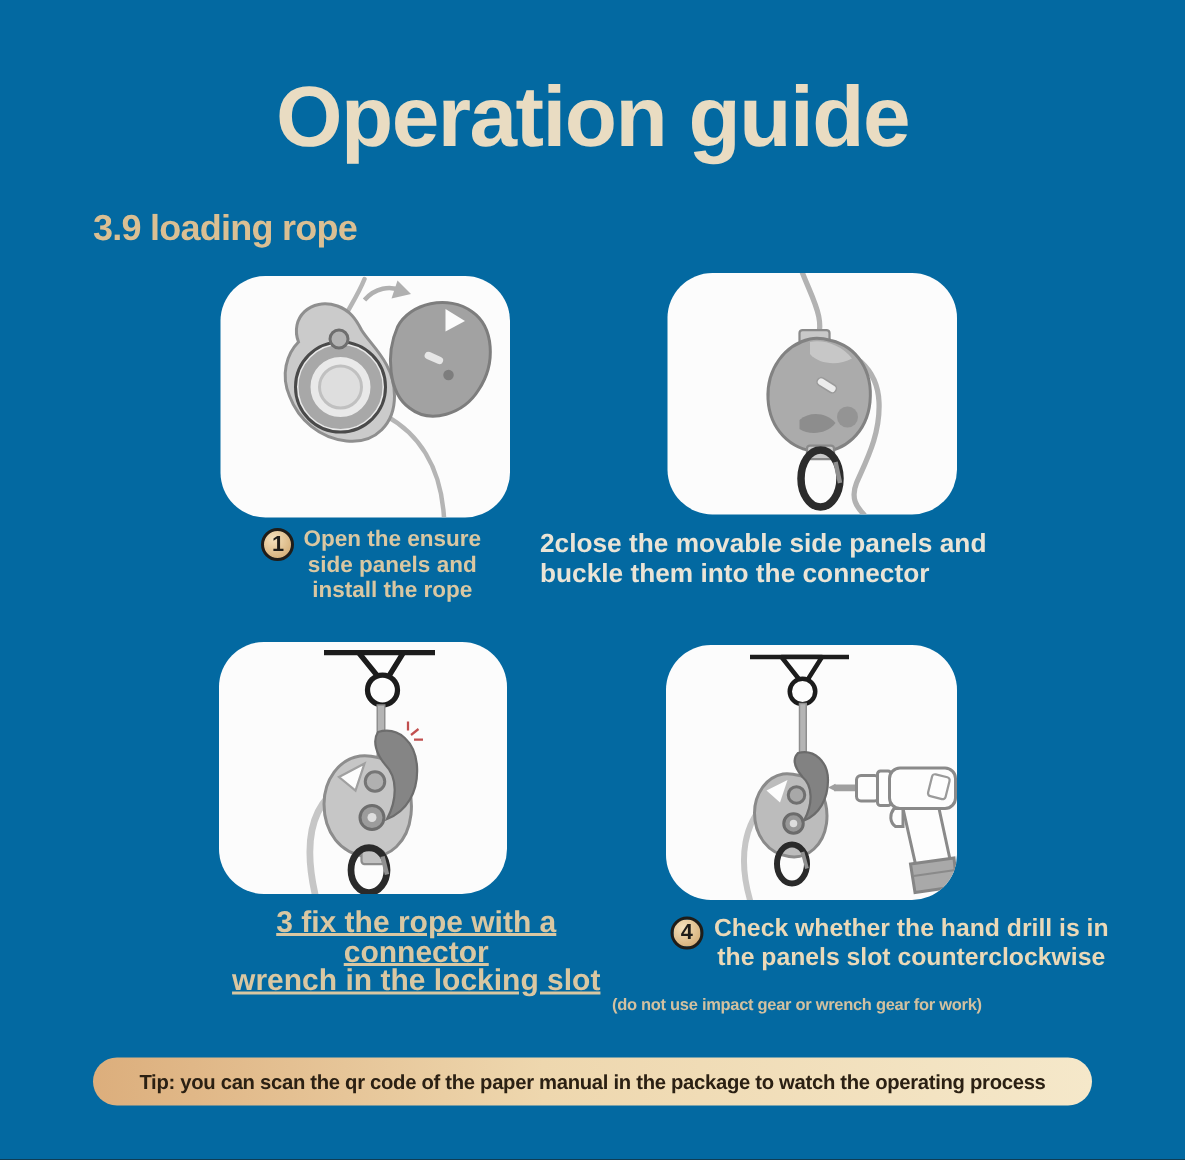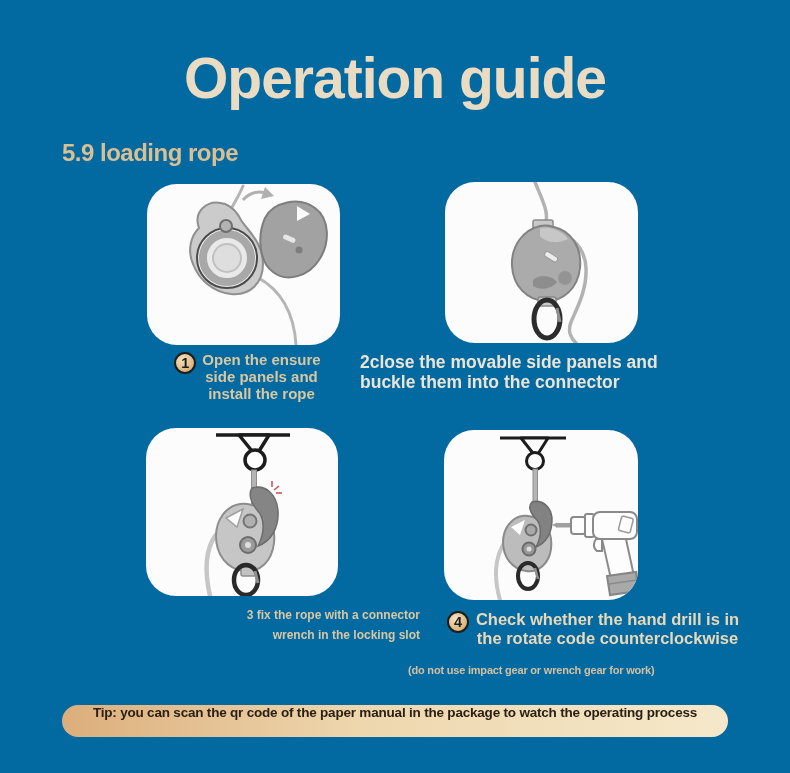--- a/index.html
+++ b/index.html
@@ -30,22 +30,22 @@
   .caption { position:absolute; font-weight:bold; }
   .cap1 {
     left:150px; top:351px; width:195px; display:flex; justify-content:center;
     gap:6px; color:#d9c7a2; font-size:15px; line-height:17px; text-align:center;
   }
   .cap2 {
     left:360px; top:353px; width:370px; text-align:left;
     color:#eae4d6; font-size:17.5px; line-height:19.5px;
   }
   .cap3 {
-    left:135px; top:606px; width:285px; text-align:right;
-    color:#d9c7a2; font-size:12px; line-height:19.5px;
+    left:135px; top:606px; width:285px; text-align:center;
+    color:#d9c7a2; font-size:20px; line-height:19.5px;text-decoration:underline;
   }
   .cap4 {
     left:438px; top:610px; width:310px; display:flex; justify-content:center;
     gap:7px; color:#ead9b8; font-size:16.5px; line-height:19px; text-align:center;
   }
   .note {
     position:absolute; left:408px; top:664px;
     color:#d2c1a0; font-size:11px; font-weight:bold; letter-spacing:-0.2px;
   }
   .badge {
@@ -53,31 +53,31 @@
     background:radial-gradient(circle at 35% 30%, #f4e1bd, #cfa469);
     border:2px solid #1f1d19; color:#1f1d19;
     font-size:14.5px; font-weight:bold;
     display:flex; align-items:center; justify-content:center;
     flex:0 0 auto; margin-top:1px;
   }
   .tip-bar {
     position:absolute; left:62px; top:705px; width:666px; height:32px;
     border-radius:16px;
     background:linear-gradient(90deg, #dcae7c, #eed7ae 45%, #f5e8ca);
-    display:flex; justify-content:center;
+    display:flex; align-items:center; justify-content:center;
     color:#2b2013; font-size:13.5px; font-weight:bold; letter-spacing:-0.2px;
   }
 </style>
 </head>
 <body>
 
 <div class="stage">
 
   <div class="page-title">Operation guide</div>
-  <div class="section-heading">5.9 loading rope</div>
+  <div class="section-heading">3.9 loading rope</div>
 
   <div class="card card1">
     <svg width="193" height="161" viewBox="0 0 193 161">
       <path d="M96 2 C88 22 74 34 78 52 C82 74 96 86 110 93 C132 105 147 127 149 161" stroke="#b5b5b5" stroke-width="3" fill="none" stroke-linecap="round"></path>
       <path d="M78 20 C60 14 46 28 52 44 C44 52 40 66 46 80 C52 96 66 108 84 110 C104 112 116 98 116 80 C116 58 100 46 94 36 C90 28 86 23 78 20 Z" fill="#cbcbcb" stroke="#8f8f8f" stroke-width="2"></path>
       <circle cx="80" cy="74" r="30" fill="#e9e9e9" stroke="#4a4a4a" stroke-width="2"></circle>
       <circle cx="80" cy="74" r="24" fill="none" stroke="#a8a8a8" stroke-width="8"></circle>
       <circle cx="80" cy="74" r="14" fill="#dedede" stroke="#c0c0c0" stroke-width="2"></circle>
       <circle cx="79" cy="42" r="6" fill="#b3b3b3" stroke="#6e6e6e" stroke-width="2"></circle>
       <path d="M118 34 C126 18 152 12 168 24 C182 34 184 58 172 76 C162 92 140 99 126 88 C112 78 110 52 118 34 Z" fill="#a2a2a2" stroke="#7d7d7d" stroke-width="2"></path>
@@ -175,21 +175,21 @@
 
   <div class="caption cap3">
     <div>3 fix the rope with a connector</div>
     <div>wrench in the locking slot</div>
   </div>
 
   <div class="caption cap4">
     <div class="badge">4</div>
     <div>
       <div>Check whether the hand drill is in</div>
-      <div>the rotate code counterclockwise</div>
+      <div>the panels slot counterclockwise</div>
     </div>
   </div>
   <div class="note">(do not use impact gear or wrench gear for work)</div>
 
   <div class="tip-bar">
     <span>Tip: you can scan the qr code of the paper manual in the package to watch the operating process</span>
   </div>
 
 </div>
 

